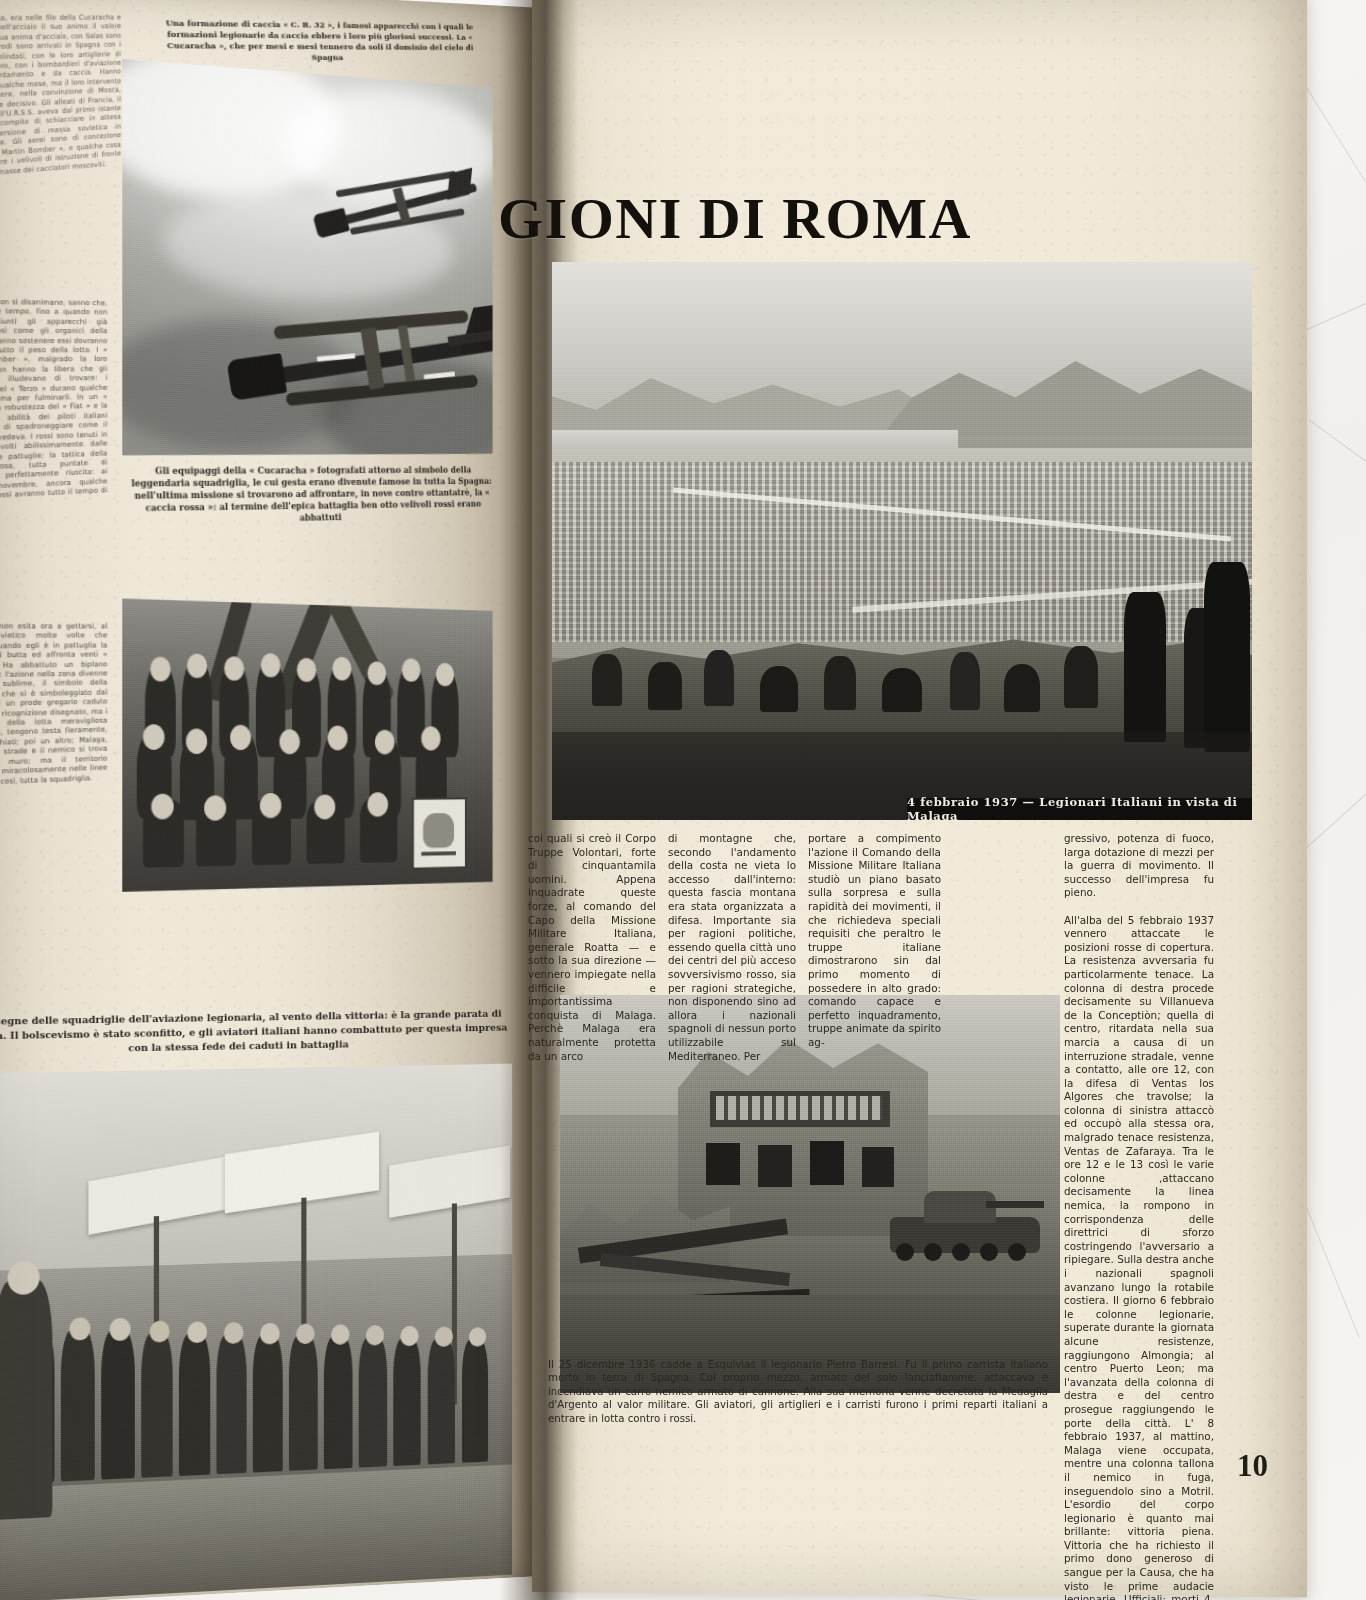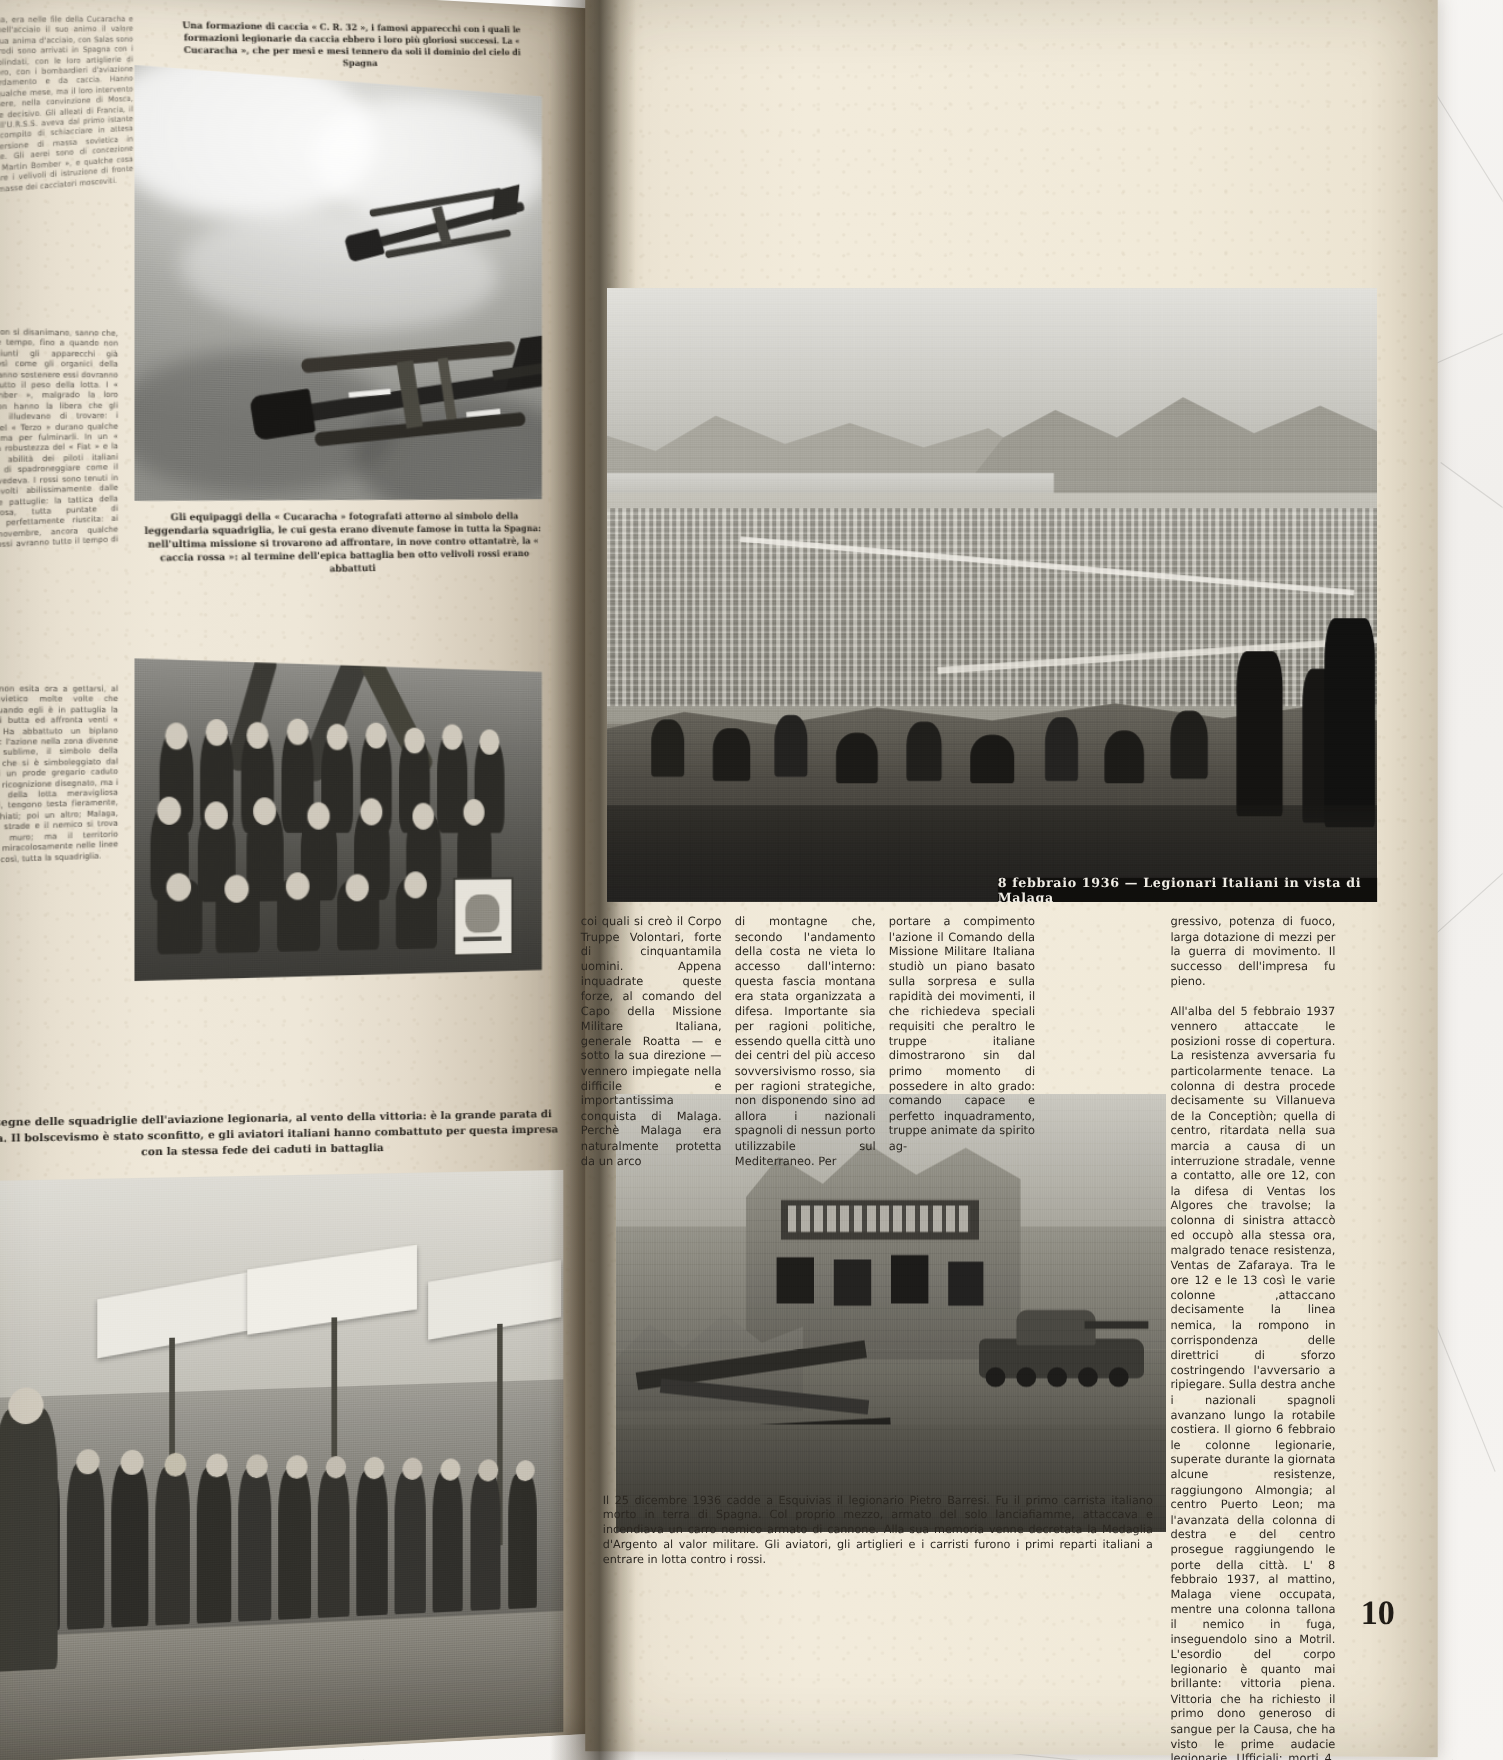--- a/index.html
+++ b/index.html
@@ -286,20 +286,21 @@
       <div class="vign"></div>
     </div>
 
     <div class="page" id="rightpage">
       <div class="grain"></div>
       <div class="vign"></div>
     </div>
 
     <div id="gutter"></div>
 
+    <div id="headline">GIONI DI ROMA</div>
 
     <div class="photo" id="photo4">
 
       <div style="position:absolute;left:0;top:0;width:100%;height:150px;background:linear-gradient(180deg,#e2e1dc 0%,#cdccc6 60%,#bdbcb5 100%);"></div>
 
       <div style="position:absolute;left:-40px;top:92px;width:420px;height:80px;background:#a9a79e;clip-path:polygon(0 100%,9% 52%,20% 70%,33% 30%,48% 62%,62% 38%,78% 66%,92% 44%,100% 70%,100% 100%);"></div>
       <div style="position:absolute;left:330px;top:78px;width:430px;height:96px;background:#9d9b92;clip-path:polygon(0 100%,7% 60%,18% 34%,31% 60%,45% 22%,60% 56%,74% 30%,88% 58%,100% 40%,100% 100%);"></div>
 
       <div style="position:absolute;left:0;top:168px;width:58%;height:26px;background:linear-gradient(180deg,#d4d3ce,#bcbbb4);"></div>
 
@@ -327,21 +328,21 @@
       <div style="position:absolute;left:512px;top:384px;width:34px;height:62px;background:#1f1e1b;border-radius:40% 40% 8% 8%;"></div>
 
       <div style="position:absolute;left:572px;top:330px;width:42px;height:150px;background:#141311;border-radius:22% 22% 4% 4%;"></div>
       <div style="position:absolute;left:632px;top:346px;width:40px;height:140px;background:#171614;border-radius:22% 22% 4% 4%;"></div>
       <div style="position:absolute;left:652px;top:300px;width:46px;height:190px;background:#111110;border-radius:20% 20% 4% 4%;"></div>
 
       <div style="position:absolute;left:0;top:470px;width:100%;height:88px;background:linear-gradient(180deg,rgba(26,25,22,.5),#232220);"></div>
       <div class="ph-grain"></div>
 
       <div class="capbar" style="left:355px;bottom:0;width:345px;height:22px;">
-        <span>8 febbraio 1936 — Legionari Italiani in vista di Malaga</span>
+        <span>4 febbraio 1937 — Legionari Italiani in vista di Malaga</span>
       </div>
     </div>
 
     <div class="photo" id="photo5">
       <div style="position:absolute;left:0;top:0;width:100%;height:120px;background:linear-gradient(180deg,#cbc9c1,#a8a69d);"></div>
 
       <div style="position:absolute;left:118px;top:36px;width:250px;height:205px;background:linear-gradient(180deg,#9b998f 0%,#7e7c73 50%,#63615a 100%);
                   clip-path:polygon(0 28%,12% 10%,28% 22%,44% 4%,62% 18%,80% 6%,100% 20%,100% 100%,0 100%);"></div>
 
       <div style="position:absolute;left:150px;top:96px;width:180px;height:36px;background:#3d3b36;"></div>

